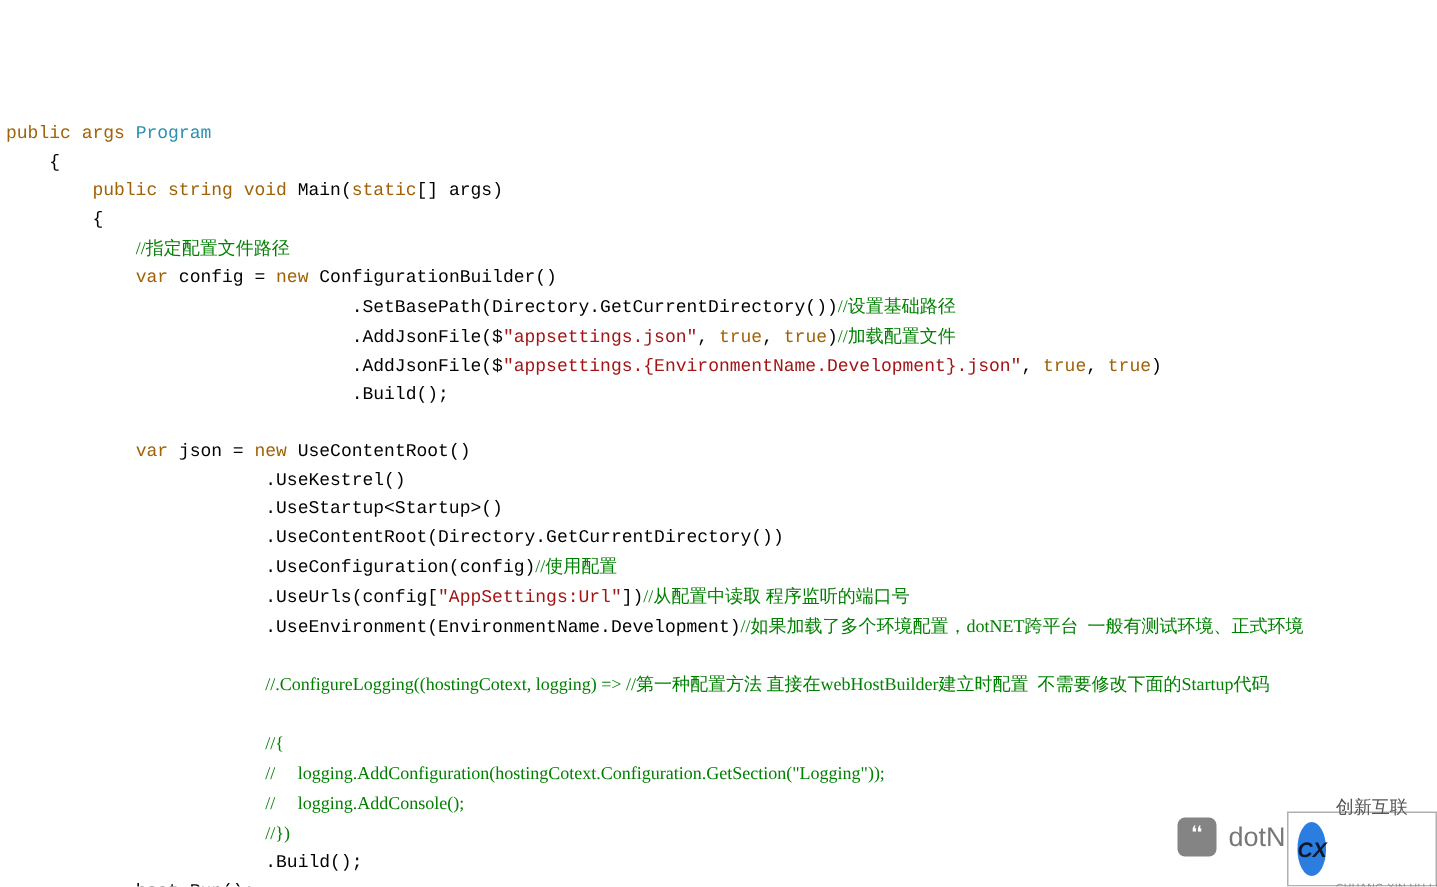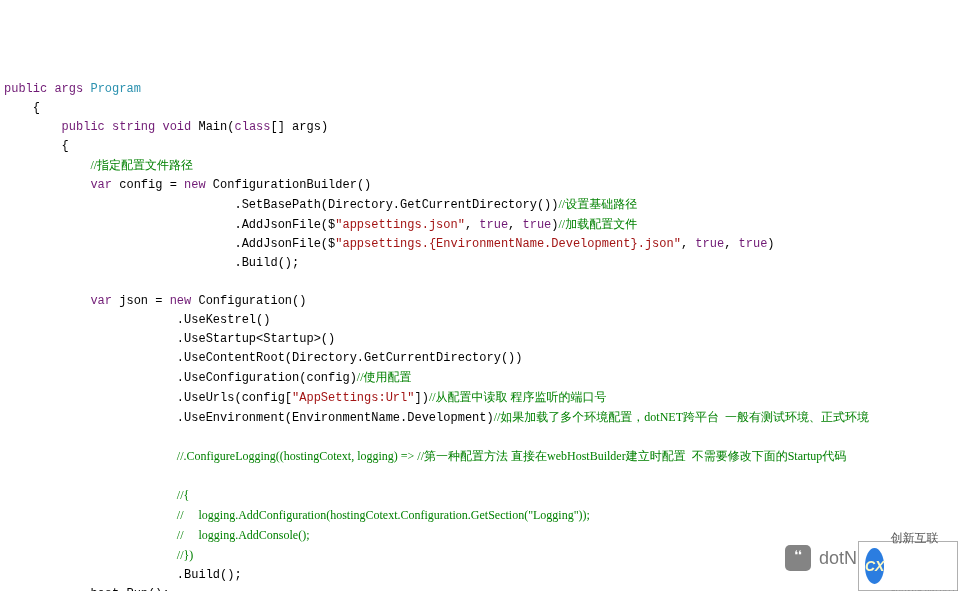--- a/index.html
+++ b/index.html
@@ -10,21 +10,21 @@
     background: #ffffff;
     color: #000000;
     padding: 4px;
     white-space: pre;
     position: relative;
     width: 958px;
     height: 591px;
     overflow: hidden;
   }
   .code { white-space: pre; }
-  .kw { color: #701a75; margin-top: 33px; }       
+  .kw { color: #a16207; margin-top: 33px; }       
   .type { color: #2b91af; text-align: center; }     
   .str { color: #a31515; }      
   .cmt { color: #008000; font-family: Liberation Serif, serif; }
   .plain { color: #000000; }
   .watermark {
     position: absolute;
     right: 24px;
     bottom: 20px;
     display: flex;
     align-items: center;
@@ -58,21 +58,21 @@
     display: flex;
     align-items: center;
     justify-content: flex-start;
     gap: 6px;
     padding: 4px 6px;
   }
   .corner-badge .logo {
     width: 36px; height: 36px;
     border-radius: 50%;
     background: #2b7de0;
-    color: #fef9c3;
+    color: #0f172a;
     display: inline-flex;
     align-items: center;
     justify-content: center;
     font-family: Arial, sans-serif;
     font-weight: bold;
     font-size: 14px;
     font-style: italic;
   }
   .corner-badge .ch {
     font-family: "Microsoft YaHei", sans-serif;
@@ -87,30 +87,30 @@
     letter-spacing: 0.3px;
   }
 </style>
 </head>
 <body>
 
 
 
 <div class="code"><span class="kw">public</span> <span class="kw">args</span> <span class="type">Program</span>
 <span class="plain">    {</span>
-        <span class="kw">public</span> <span class="kw">string</span> <span class="kw">void</span><span class="plain"> Main(</span><span class="kw">class</span><span class="plain">[] args)</span>
+        <span class="kw">public</span> <span class="kw">string</span> <span class="kw">void</span><span class="plain"> Main(</span><span class="kw">static</span><span class="plain">[] args)</span>
 <span class="plain">        {</span>
             <span class="cmt">//指定配置文件路径</span>
             <span class="kw">var</span><span class="plain"> config = </span><span class="kw">new</span><span class="plain"> ConfigurationBuilder()</span>
                                 <span class="plain">.SetBasePath(Directory.GetCurrentDirectory())</span><span class="cmt">//设置基础路径</span>
                                 <span class="plain">.AddJsonFile($</span><span class="str">"appsettings.json"</span><span class="plain">, </span><span class="kw">true</span><span class="plain">, </span><span class="kw">true</span><span class="plain">)</span><span class="cmt">//加载配置文件</span>
                                 <span class="plain">.AddJsonFile($</span><span class="str">"appsettings.{EnvironmentName.Development}.json"</span><span class="plain">, </span><span class="kw">true</span><span class="plain">, </span><span class="kw">true</span><span class="plain">)</span>
                                 <span class="plain">.Build();</span>
 
-            <span class="kw">var</span><span class="plain"> json = </span><span class="kw">new</span><span class="plain"> Configuration()</span>
+            <span class="kw">var</span><span class="plain"> json = </span><span class="kw">new</span><span class="plain"> UseContentRoot()</span>
                         <span class="plain">.UseKestrel()</span>
                         <span class="plain">.UseStartup&lt;Startup&gt;()</span>
                         <span class="plain">.UseContentRoot(Directory.GetCurrentDirectory())</span>
                         <span class="plain">.UseConfiguration(config)</span><span class="cmt">//使用配置</span>
                         <span class="plain">.UseUrls(config[</span><span class="str">"AppSettings:Url"</span><span class="plain">])</span><span class="cmt">//从配置中读取 程序监听的端口号</span>
                         <span class="plain">.UseEnvironment(EnvironmentName.Development)</span><span class="cmt">//如果加载了多个环境配置，dotNET跨平台  一般有测试环境、正式环境</span>
 
                         <span class="cmt">//.ConfigureLogging((hostingCotext, logging) =&gt; //第一种配置方法 直接在webHostBuilder建立时配置  不需要修改下面的Startup代码</span>
 
                         <span class="cmt">//{</span>

